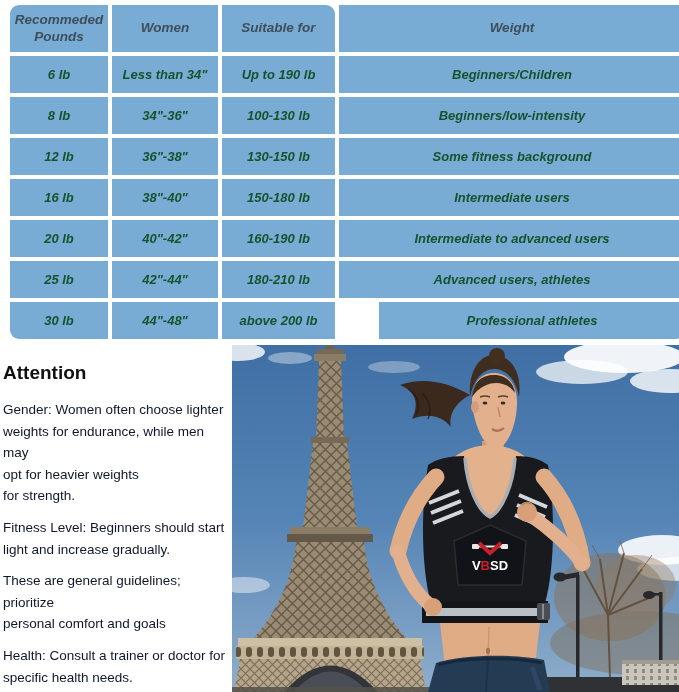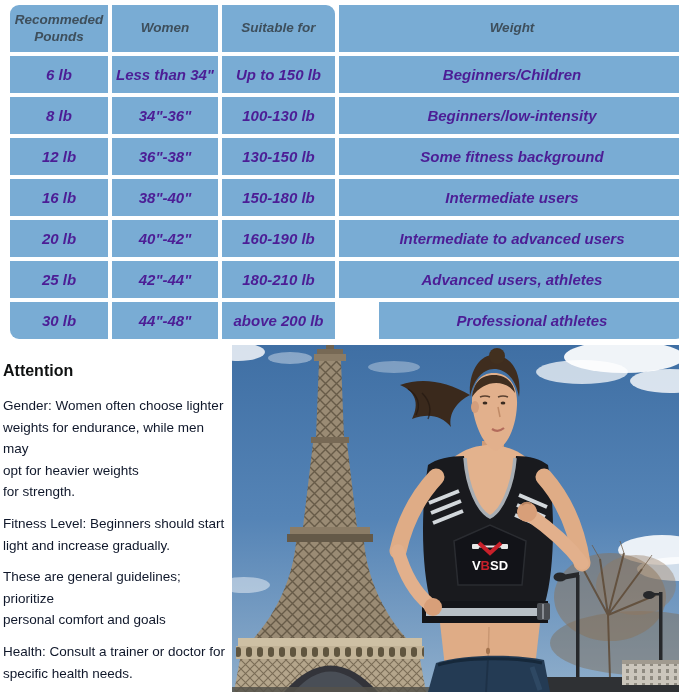--- a/index.html
+++ b/index.html
@@ -18,50 +18,50 @@
     grid-template-columns: 98px 106px 113px 1fr;
     gap: 4px;
     font-style: italic;
   }
   .cell {
     background: #79ACD4;
     display: flex; align-items: center; justify-content: center;
     text-align: center; font-weight: 700;
   }
   .cell.hdr { height: 47px; color: #3E4F5C; font-size: 13.5px; line-height: 1.25; padding: 0 6px; }
-  .cell.dat { height: 37px; color: #4c1d95; font-size: 15px; }
+  .cell.dat { height: 37px; color: #14532d; font-size: 13px; }
   .tl { border-top-left-radius: 9px; }
   .tr { border-top-right-radius: 9px; }
   .bl { border-bottom-left-radius: 9px; }
   .br { border-bottom-right-radius: 9px; margin-left: 40px; }
 
   
   .attention { position: absolute; left: 3px; top: 362px; width: 228px; }
-  .attention h2 { font-size: 16px; font-weight: 700; color: #0f1111; margin-bottom: 15px; }
+  .attention h2 { font-size: 19px; font-weight: 700; color: #0f1111; margin-bottom: 15px; }
   .attention p {
     font-size: 13.5px; color: #0f172a; line-height: 1.6;
     margin-bottom: 10px; white-space: pre-line;
   }
 
   
   .photo { position: absolute; left: 232px; top: 345px; width: 447px; height: 347px; }
   .photo svg { display: block; }
 </style>
 </head>
 <body>
 
 <div class="size-table">
   <div class="cell hdr tl">Recommeded Pounds</div>
   <div class="cell hdr">Women</div>
   <div class="cell hdr tr">Suitable for</div>
   <div class="cell hdr">Weight</div>
 
   <div class="cell dat">6 lb</div>
   <div class="cell dat">Less than 34"</div>
-  <div class="cell dat">Up to 150 lb</div>
+  <div class="cell dat">Up to 190 lb</div>
   <div class="cell dat">Beginners/Children</div>
 
   <div class="cell dat">8 lb</div>
   <div class="cell dat">34"-36"</div>
   <div class="cell dat">100-130 lb</div>
   <div class="cell dat">Beginners/low-intensity</div>
 
   <div class="cell dat">12 lb</div>
   <div class="cell dat">36"-38"</div>
   <div class="cell dat">130-150 lb</div>

